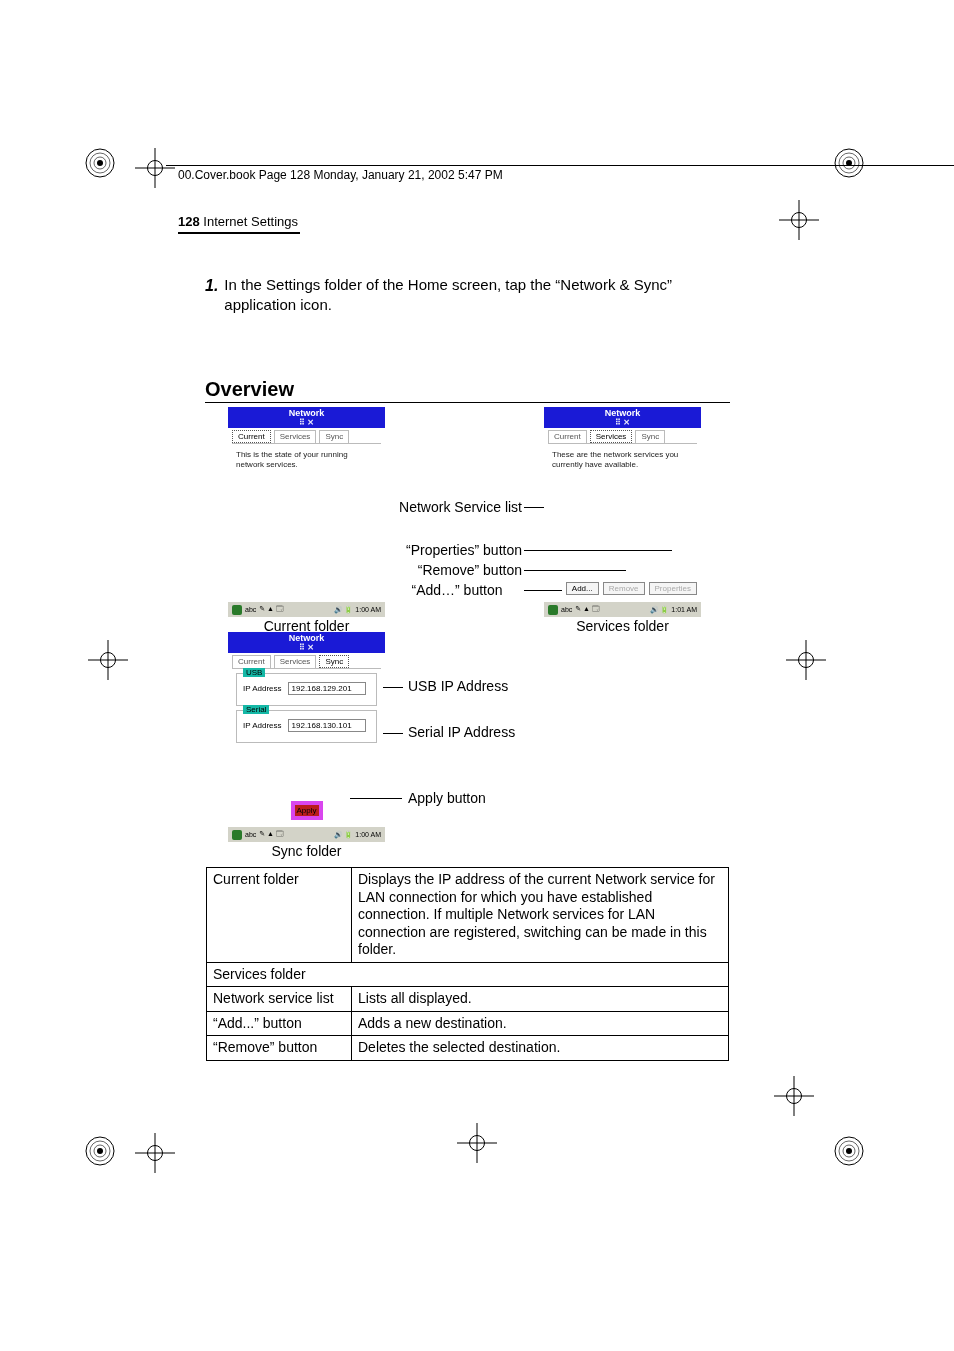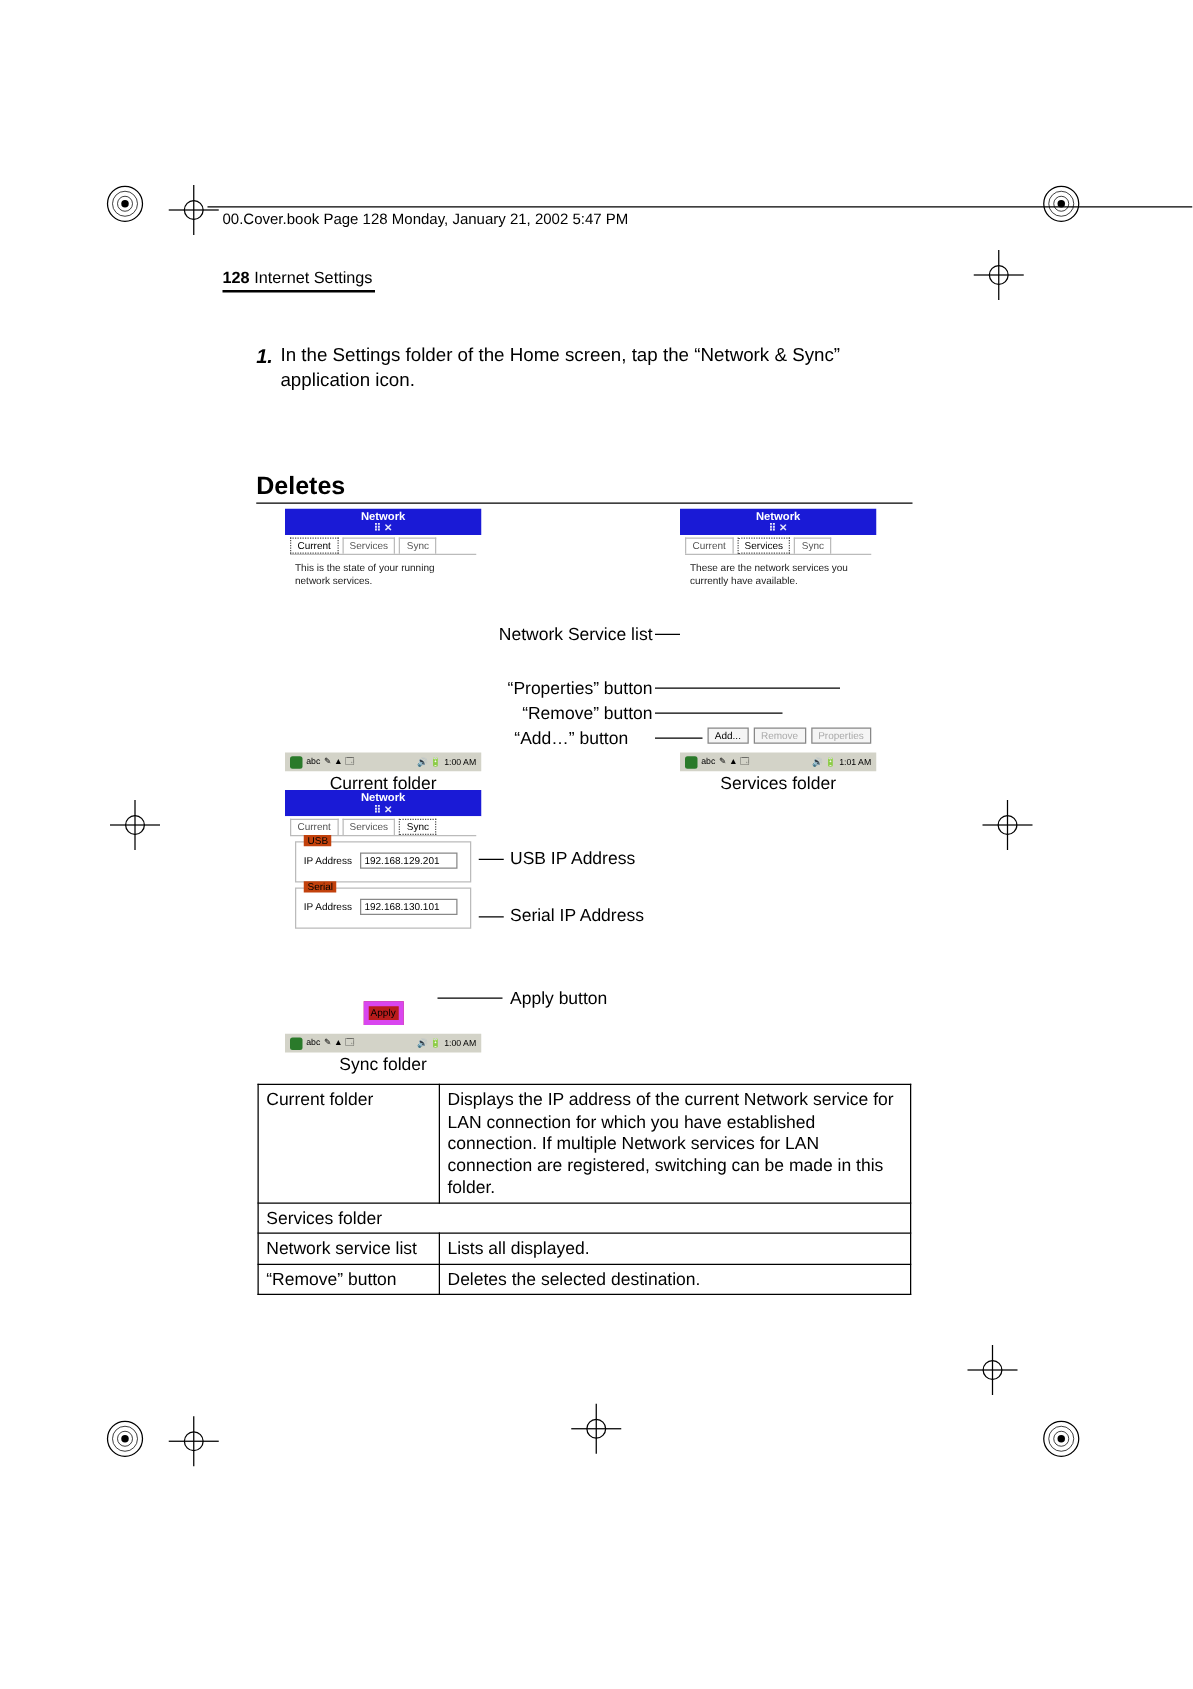--- a/index.html
+++ b/index.html
@@ -213,21 +213,21 @@
     width:10px;height:10px;background:#2a7a2a;border-radius:2px;
     display:inline-block;
   }
   .shot .fieldset {
     margin:4px 8px;
     border:1px solid #bbb;
     padding:8px 6px 10px 6px;
     position:relative;
   }
   .shot .fieldset .legend{
-    position:absolute; top:-6px; left:6px; background:#c2410c;
+    position:absolute; top:-6px; left:6px; background:#14b8a6;
     padding:0 3px; font-size:8px;
   }
   .shot .iprow{
     display:flex; align-items:center; gap:6px;
   }
   .shot .iprow .ipl{
     font-size:8px;
   }
   .shot .ipbox{
     border:1px solid #888; background:#fff; font-size:8px;
@@ -340,21 +340,21 @@
   </div>
   <div class="chap-rule"></div>
 
   <div class="body-area">
     <div class="step-row">
       <span class="step-num">1.</span>
       <span class="step-text">In the Settings folder of the Home screen, tap the “Network &amp; Sync” application icon.</span>
     </div>
   </div>
 
-  <div class="overview-h">Deletes</div>
+  <div class="overview-h">Overview</div>
   <div class="overview-rule"></div>
 
   <div class="shot" style="left:228px; top:407px;">
     <div class="titlebar">
       <span>Network</span>
       <span class="ticons">⠿ ✕</span>
     </div>
     <div class="tabs">
       <span class="tab sel">Current</span>
       <span class="tab notsel">Services</span>
@@ -449,19 +449,23 @@
       <td>Displays the IP address of the current Network service for LAN connection for which you have established connection. If multiple Network services for LAN connection are registered, switching can be made in this folder.</td>
     </tr>
     <tr>
       <td colspan="2">Services folder</td>
     </tr>
     <tr>
       <td class="c1">Network service list</td>
       <td>Lists all displayed.</td>
     </tr>
     <tr>
+      <td class="c1">“Add...” button</td>
+      <td>Adds a new destination.</td>
+    </tr>
+    <tr>
       <td class="c1">“Remove” button</td>
       <td>Deletes the selected destination.</td>
     </tr>
   </tbody>
     </table>
 
 </div>
 
 </body></html>

